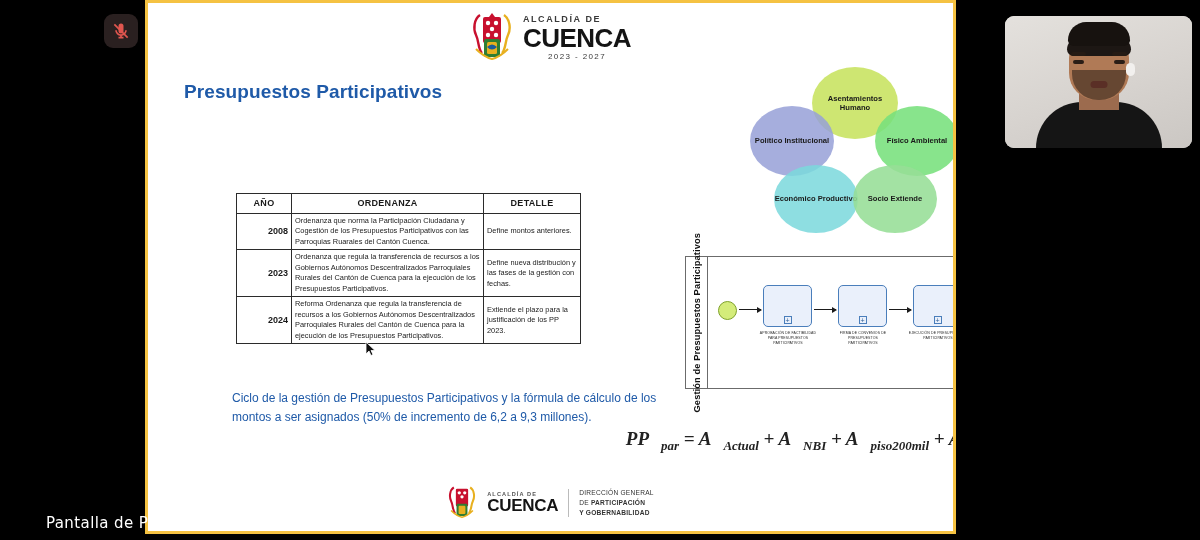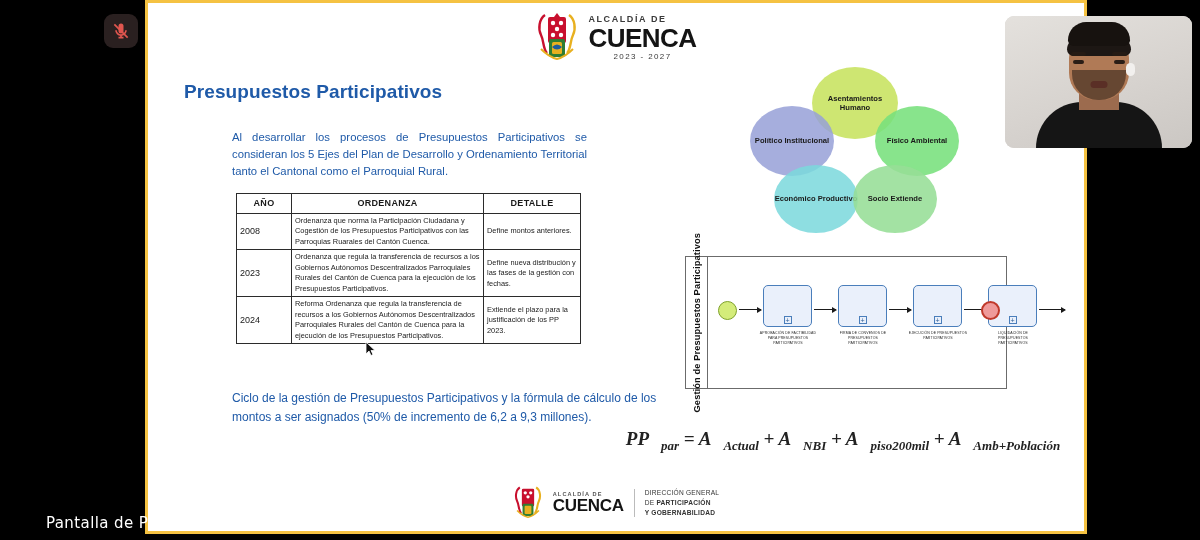--- a/index.html
+++ b/index.html
@@ -1,20 +1,20 @@
 <!DOCTYPE html>
 <html><head>
 <meta charset="utf-8">
 <style>
   html,body{margin:0;padding:0;background:#000;}
   body{width:1200px;height:540px;overflow:hidden;font-family:"Liberation Sans",sans-serif;}
   .screen{position:relative;width:1200px;height:540px;background:#000;}
 
   
-  .slide-frame{position:absolute;left:145px;top:0;width:942px;height:534px;
+  .slide-frame{position:absolute;left:145px;top:0;width:811px;height:534px;
       background:#ffffff;border:3px solid #f5c242;box-sizing:border-box;}
   .slide{position:absolute;inset:0;background:#fff;overflow:hidden;}
 
   
   .mute-badge{position:absolute;left:104px;top:14px;width:34px;height:34px;border-radius:9px;
       background:#2a2020;display:flex;align-items:center;justify-content:center;}
   .mute-badge svg{display:block;}
 
   
   .share-label{position:absolute;left:46px;bottom:8px;color:#fff;font-size:15px;
@@ -59,21 +59,21 @@
   .cycle{position:absolute;left:84px;top:386px;width:430px;font-size:12px;line-height:1.55;color:#1f5aa8;}
   .formula{position:absolute;left:455px;top:425px;width:480px;text-align:center;
       font-family:"Liberation Serif",serif;font-weight:700;font-style:italic;font-size:19px;color:#222;}
   .formula sub{font-size:13px;font-style:italic;margin-left:12px;}
 
   
   .tbl{position:absolute;left:88px;top:190px;width:345px;border-collapse:collapse;}
   .tbl th,.tbl td{border:1px solid #2b2b2b;font-size:7.4px;line-height:1.42;color:#1a1a1a;
       padding:2px 3px;vertical-align:middle;font-family:"Liberation Sans",sans-serif;}
   .tbl th{text-align:center;font-weight:700;font-size:9px;padding:3px 2px;letter-spacing:.3px;}
-  .tbl td.yr{text-align:left;font-weight:400;font-size:9px;width:48px;}
+  .tbl td.yr{text-align:right;font-weight:700;font-size:9px;width:48px;}
   .tbl td.ord{width:185px;text-align:left;}
   .tbl td.det{text-align:left;}
 
   
   .pdot{position:absolute;left:590px;top:58px;width:230px;height:180px;}
   .pd-c{position:absolute;border-radius:50%;display:flex;align-items:center;justify-content:center;
       text-align:center;font-size:7.6px;font-weight:700;color:#1a1a1a;line-height:1.22;}
   .pd-center{position:absolute;left:67px;top:48px;width:94px;height:84px;border-radius:50%;
       background:#f6dd82;display:flex;align-items:center;justify-content:center;
       font-size:20px;color:#222;font-weight:400;font-family:"Liberation Sans",sans-serif;}
@@ -157,21 +157,20 @@
         </div>
         <div class="brand">
           <div class="b1">ALCALDÍA DE</div>
           <div class="b2">CUENCA</div>
           <div class="b3">2023 - 2027</div>
         </div>
       </div>
 
       <div class="title">Presupuestos Participativos</div>
 
-      <div class="intro">Al desarrollar los procesos de Presupuestos Participativos se consideran los 5 Ejes del Plan de Desarrollo y Ordenamiento Territorial tanto el Cantonal como el Parroquial Rural.</div>
 
       <table class="tbl">
         <thead>
           <tr>
             <th>AÑO</th>
             <th>ORDENANZA</th>
             <th>DETALLE</th>
           </tr>
         </thead>
         <tbody>

